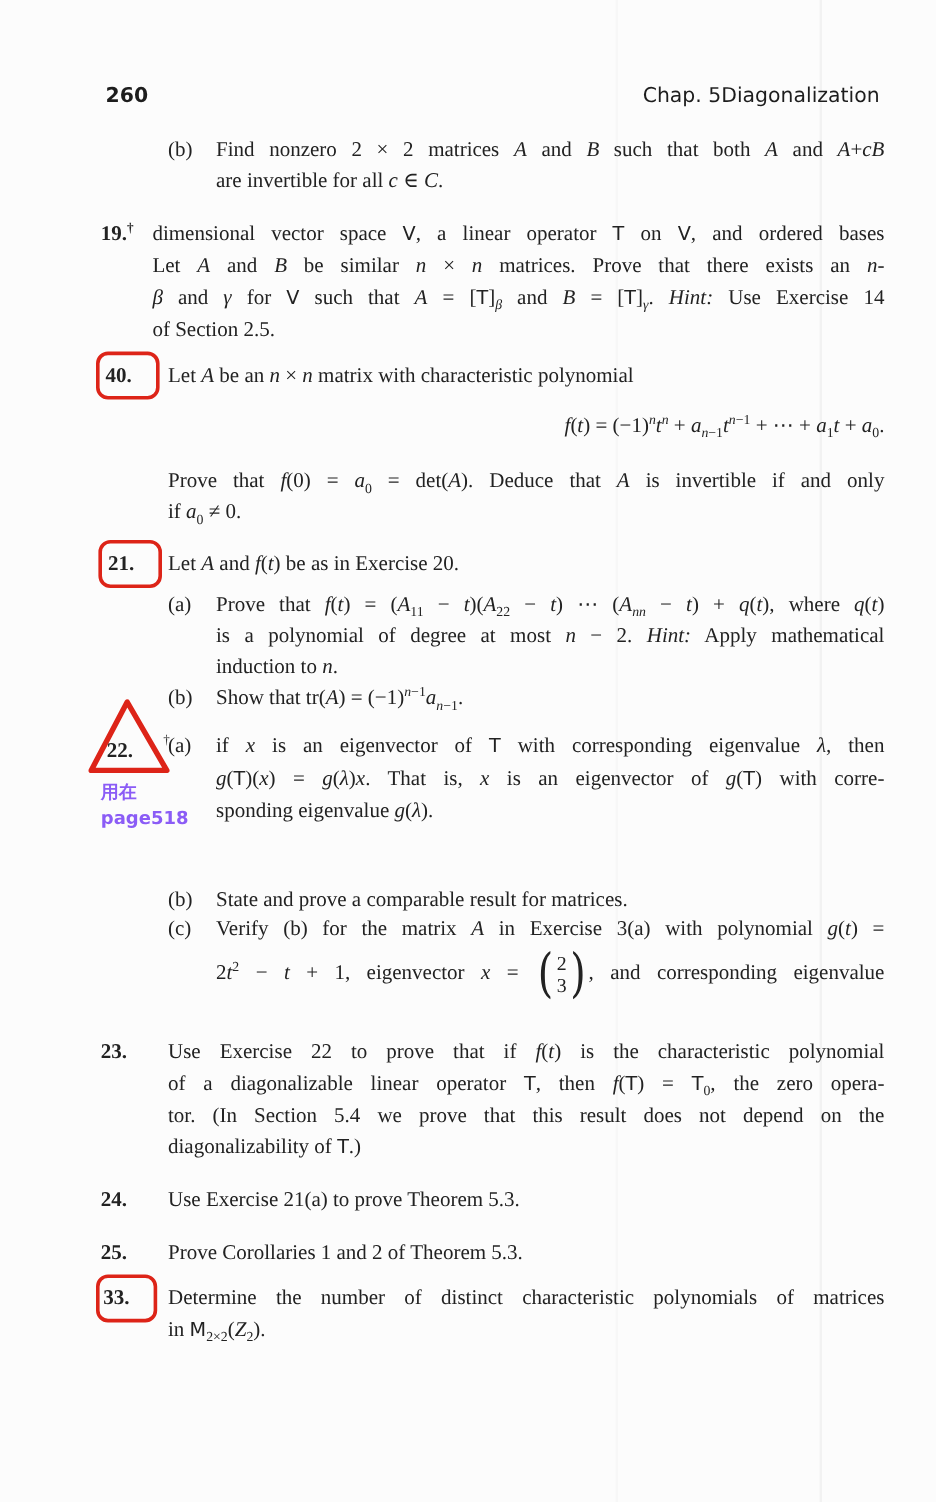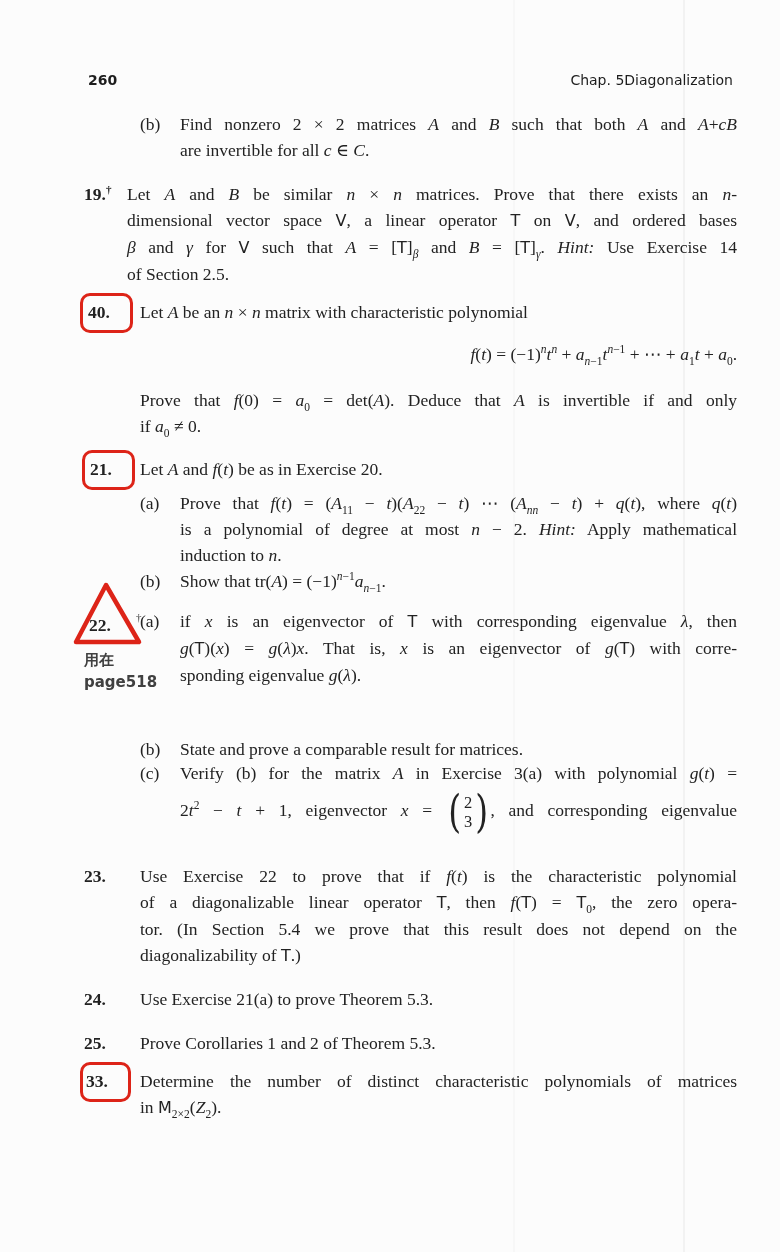--- a/index.html
+++ b/index.html
@@ -8,25 +8,25 @@
   .abs{position:absolute;}
   .line{min-height:26px;}
   .j{text-align:justify;text-align-last:justify;}
   .center{text-align:right;}
   .num{font-weight:bold;}
   .sf{font-family:"DejaVu Sans","Liberation Sans",sans-serif;font-size:16px;}
   sup,sub{font-size:11.5px;line-height:0;}
   sup i, sub i{font-size:11.5px;}
   .dag{font-size:11px;}
   .header{position:absolute;left:88px;right:47px;top:70px;display:flex;justify-content:space-between;
-          font-family:"DejaVu Sans","Liberation Sans",sans-serif;font-size:14px;line-height:20px;color:#1d1d1d;}
+          font-family:"DejaVu Sans","Liberation Sans",sans-serif;font-size:17px;line-height:20px;color:#1d1d1d;}
   .pagenum{font-weight:bold;}
   .chap{display:flex;}
   .circle{position:absolute;border:3.5px solid #dd2418;border-radius:10px;}
-  .note{position:absolute;color:#404040;font-weight:bold;
+  .note{position:absolute;color:#8b5cf6;font-weight:bold;
         font-family:"DejaVu Sans","Liberation Sans",sans-serif;font-size:15px;line-height:22px;}
   .cvec{display:inline-flex;align-items:center;vertical-align:middle;}
   .bp{font-size:44px;font-weight:normal;line-height:40px;font-family:"DejaVu Serif",serif;transform:scaleX(.75);}
   .cv{display:inline-block;text-align:center;font-size:16.5px;line-height:19px;padding:0 1px;}
   .tall{height:48px;line-height:48px;}
   .crease{position:absolute;top:0;bottom:0;width:2px;}
   .tri-num{position:absolute;font-weight:bold;}
   .tri-dag{position:absolute;font-size:11px;color:#333;}
 </style>
 </head>
@@ -46,22 +46,22 @@
   </div>
 
   <div class="abs num" style="left:140px;top:111px;font-weight:normal;">(b)</div>
   <div class="abs" style="left:180px;top:111px;width:557px;">
     <div class="line j">Find nonzero 2 × 2 matrices <i>A</i> and <i>B</i> such that both <i>A</i> and <i>A</i>+<i>cB</i></div>
     <div class="line">are invertible for all <i>c</i> ∈ <i>C</i>.</div>
   </div>
 
   <div class="abs num" style="left:84px;top:181px;">19.<sup class="dag">†</sup></div>
   <div class="abs" style="left:127px;top:181px;width:610px;">
+    <div class="line j">dimensional vector space <span class="sf">V</span>, a linear operator <span class="sf">T</span> on <span class="sf">V</span>, and ordered bases</div>
     <div class="line j">Let <i>A</i> and <i>B</i> be similar <i>n</i> × <i>n</i> matrices. Prove that there exists an <i>n</i>-</div>
-    <div class="line j">dimensional vector space <span class="sf">V</span>, a linear operator <span class="sf">T</span> on <span class="sf">V</span>, and ordered bases</div>
     <div class="line j"><i>β</i> and <i>γ</i> for <span class="sf">V</span> such that <i>A</i> = [<span class="sf">T</span>]<sub><i>β</i></sub> and <i>B</i> = [<span class="sf">T</span>]<sub><i>γ</i></sub>. <i>Hint:</i> Use Exercise 14</div>
     <div class="line">of Section 2.5.</div>
   </div>
 
   <div class="circle" style="left:80px;top:293px;width:47px;height:34px;"></div>
   <div class="abs num" style="left:88px;top:299px;">40.</div>
   <div class="abs line" style="left:140px;top:299px;width:597px;">Let <i>A</i> be an <i>n</i> × <i>n</i> matrix with characteristic polynomial</div>
   <div class="abs line center" style="left:140px;top:341px;width:597px;"><i>f</i>(<i>t</i>) = (−1)<sup><i>n</i></sup><i>t</i><sup><i>n</i></sup> + <i>a</i><sub><i>n</i>−1</sub><i>t</i><sup><i>n</i>−1</sup> + ⋯ + <i>a</i><sub>1</sub><i>t</i> + <i>a</i><sub>0</sub>.</div>
   <div class="abs" style="left:140px;top:387px;width:597px;">
     <div class="line j">Prove that <i>f</i>(0) = <i>a</i><sub>0</sub> = det(<i>A</i>). Deduce that <i>A</i> is invertible if and only</div>

